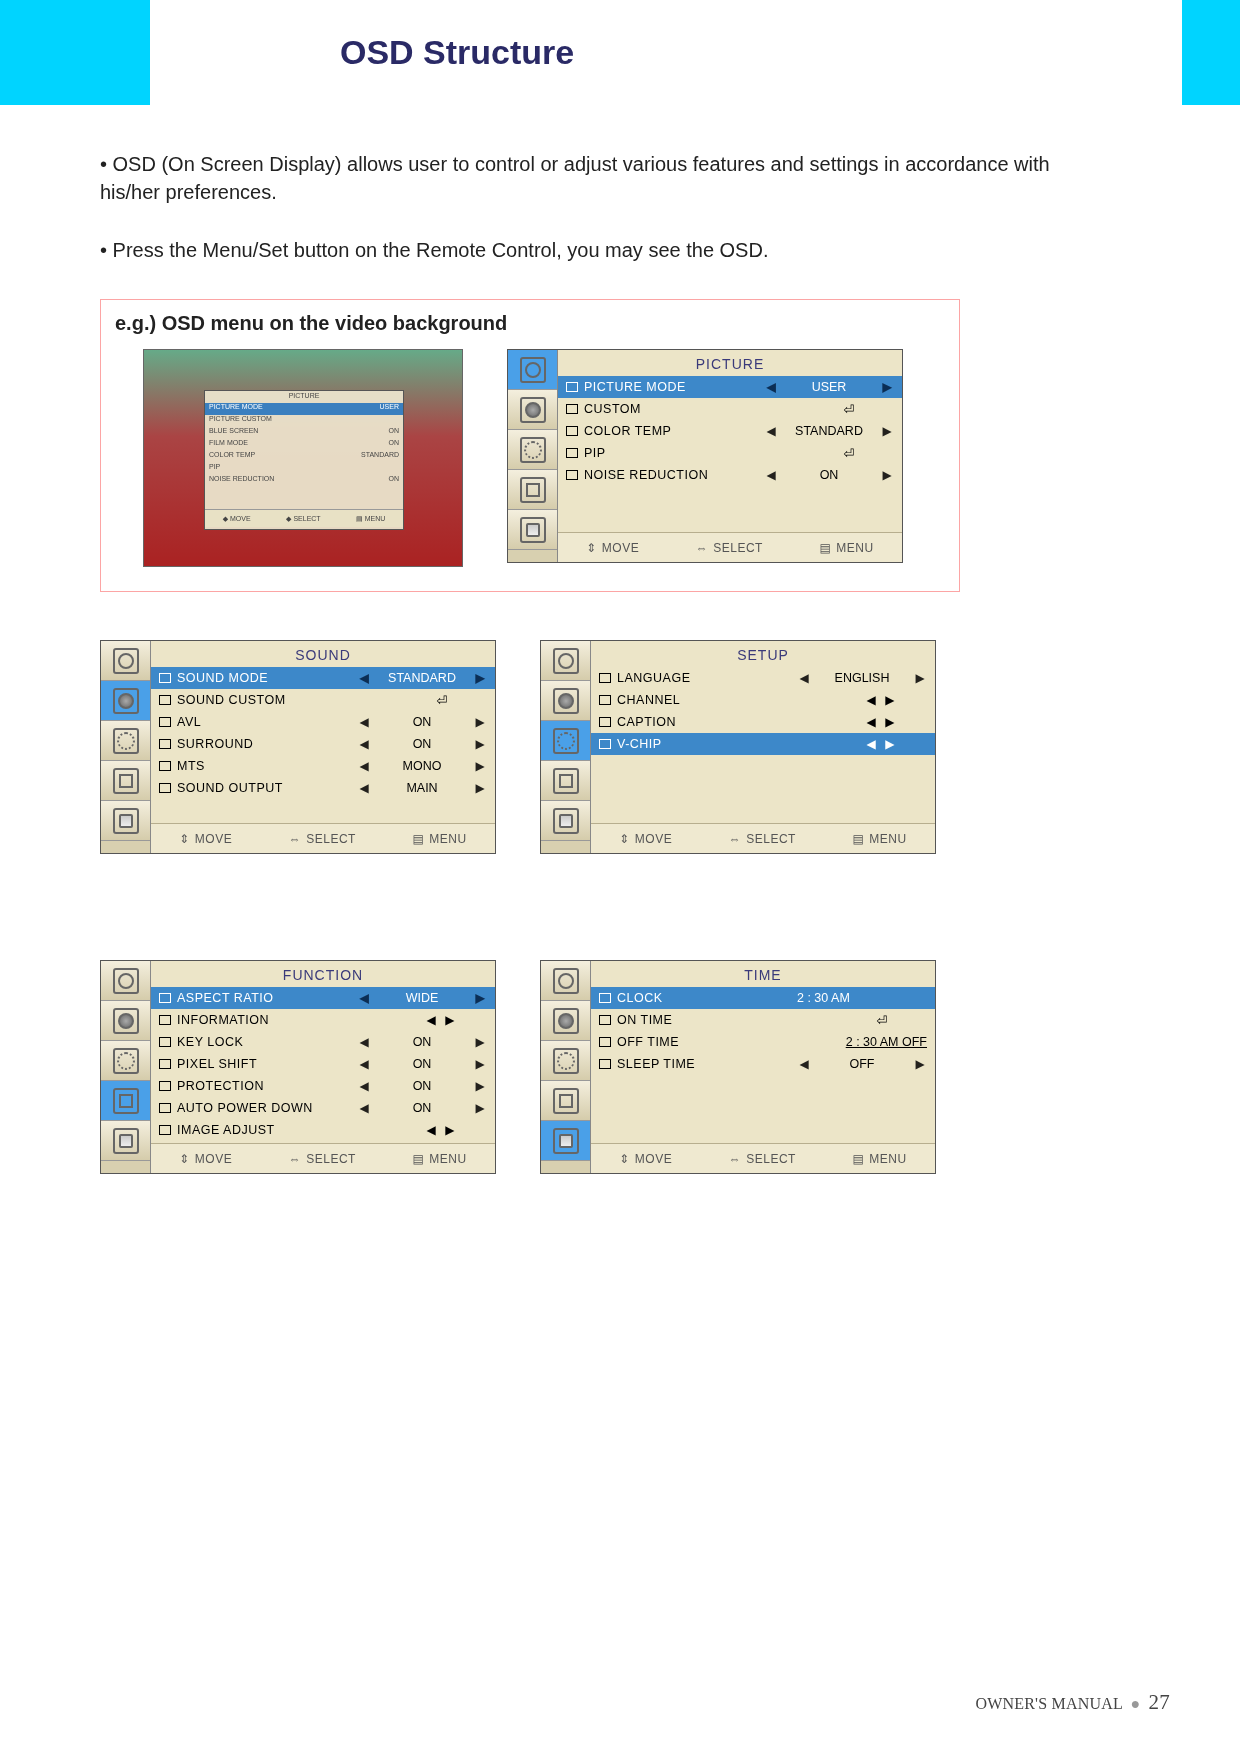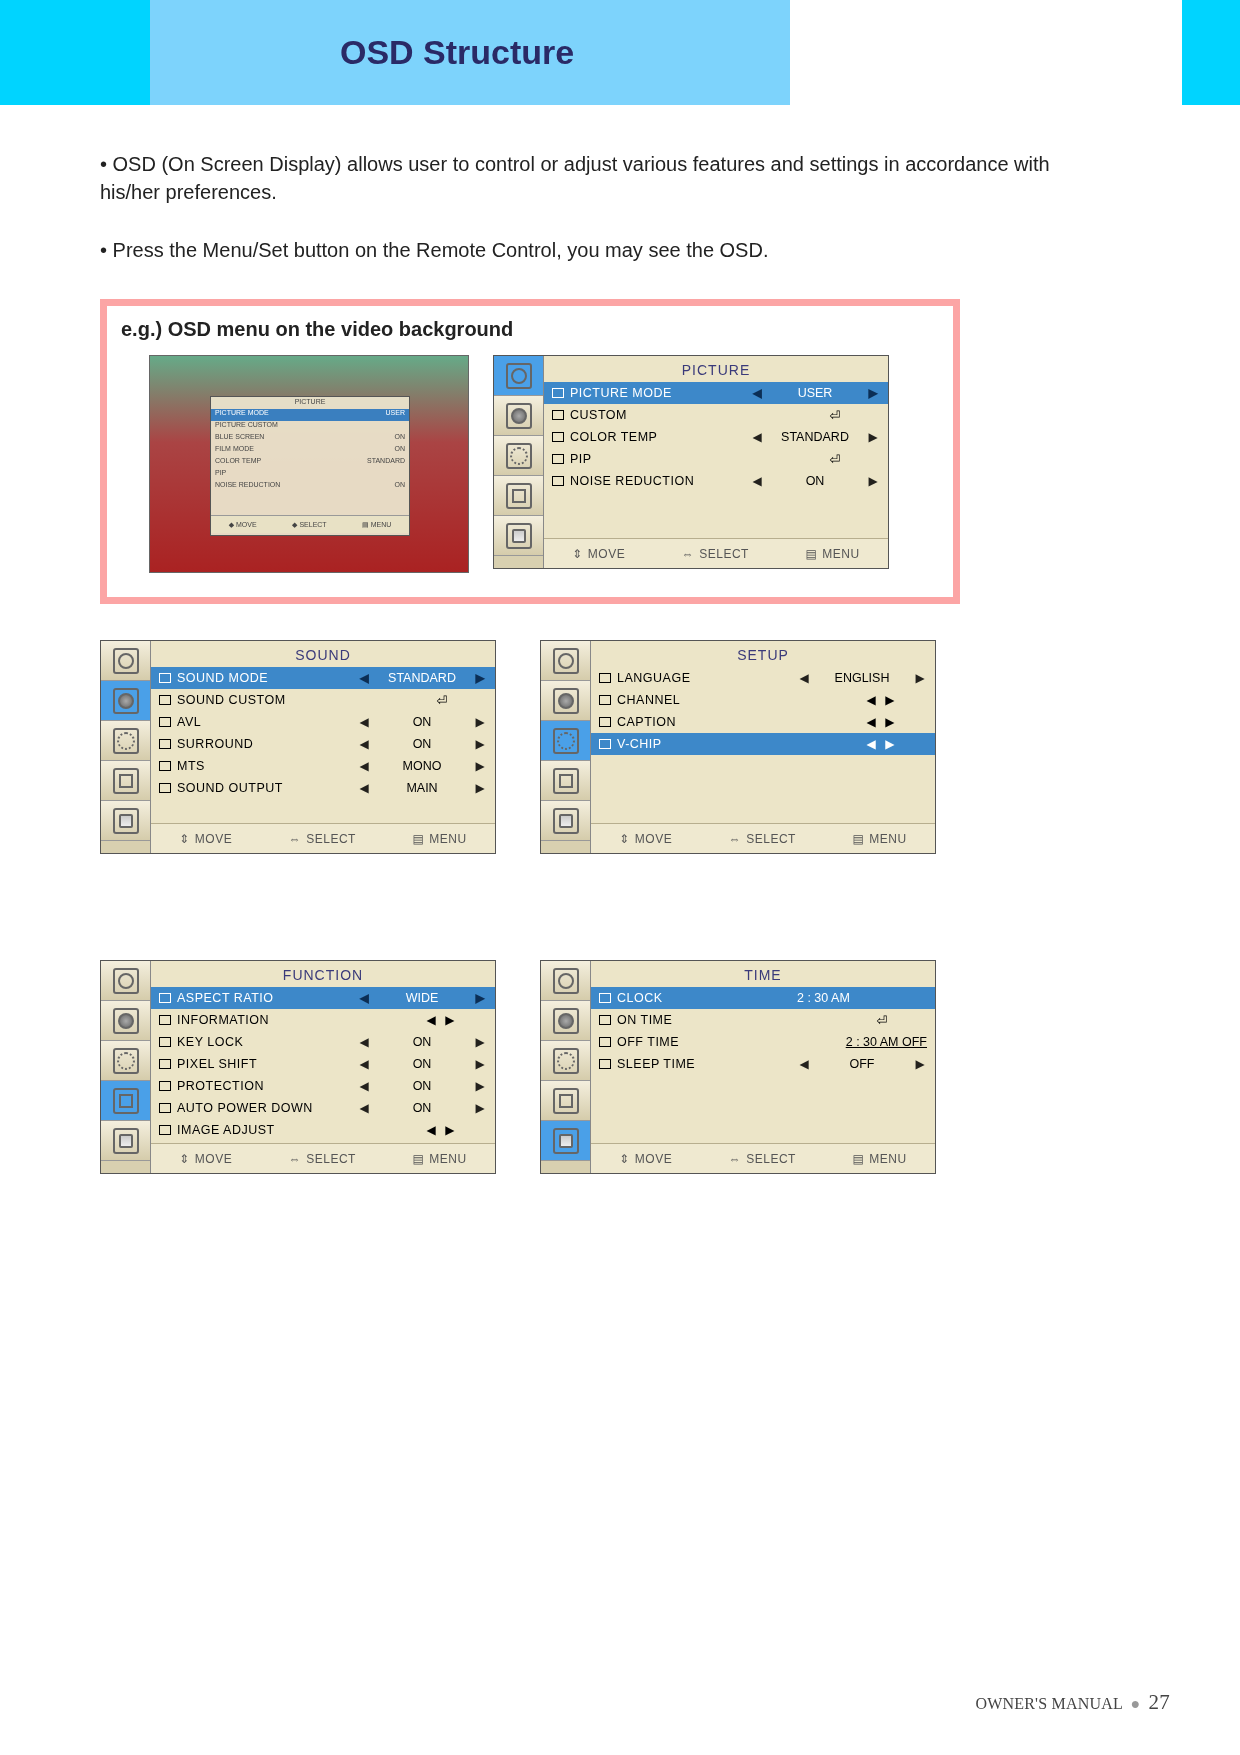--- a/index.html
+++ b/index.html
@@ -23,51 +23,51 @@
   }
   .header-band h1 {
     font-size: 34px;
     font-weight: bold;
     color: #2a2a66;
   }
   .header-white {
     position: absolute;
     top: 0; left: 150px;
     width: 640px; height: 105px;
-    background: #7dd3fc;
+    background: #ffffff;
     display: flex; align-items: center;
     padding-left: 190px;
   }
 
   .content {
     position: absolute;
     top: 150px;
     left: 100px;
     width: 1000px;
   }
   .bullet {
     font-size: 20px;
     line-height: 1.4;
     margin-bottom: 30px;
   }
 
   .example-box {
-    border: 7px solid #fca5a5;
+    border: 1px solid #fca5a5;
     padding: 12px 14px 24px 14px;
     margin-top: 35px;
     width: 860px;
   }
   .example-box h3 {
     font-size: 20px;
     font-weight: bold;
     margin-bottom: 14px;
   }
   .example-row {
     display: flex;
-    gap: 24px;
+    gap: 44px;
     align-items: flex-start;
     padding-left: 28px;
   }
   .video-thumb {
     width: 320px; height: 218px;
     background: linear-gradient(180deg, #6a8 0%, #a44 40%, #a22 100%);
     border: 1px solid #666;
     position: relative;
     overflow: hidden;
   }

